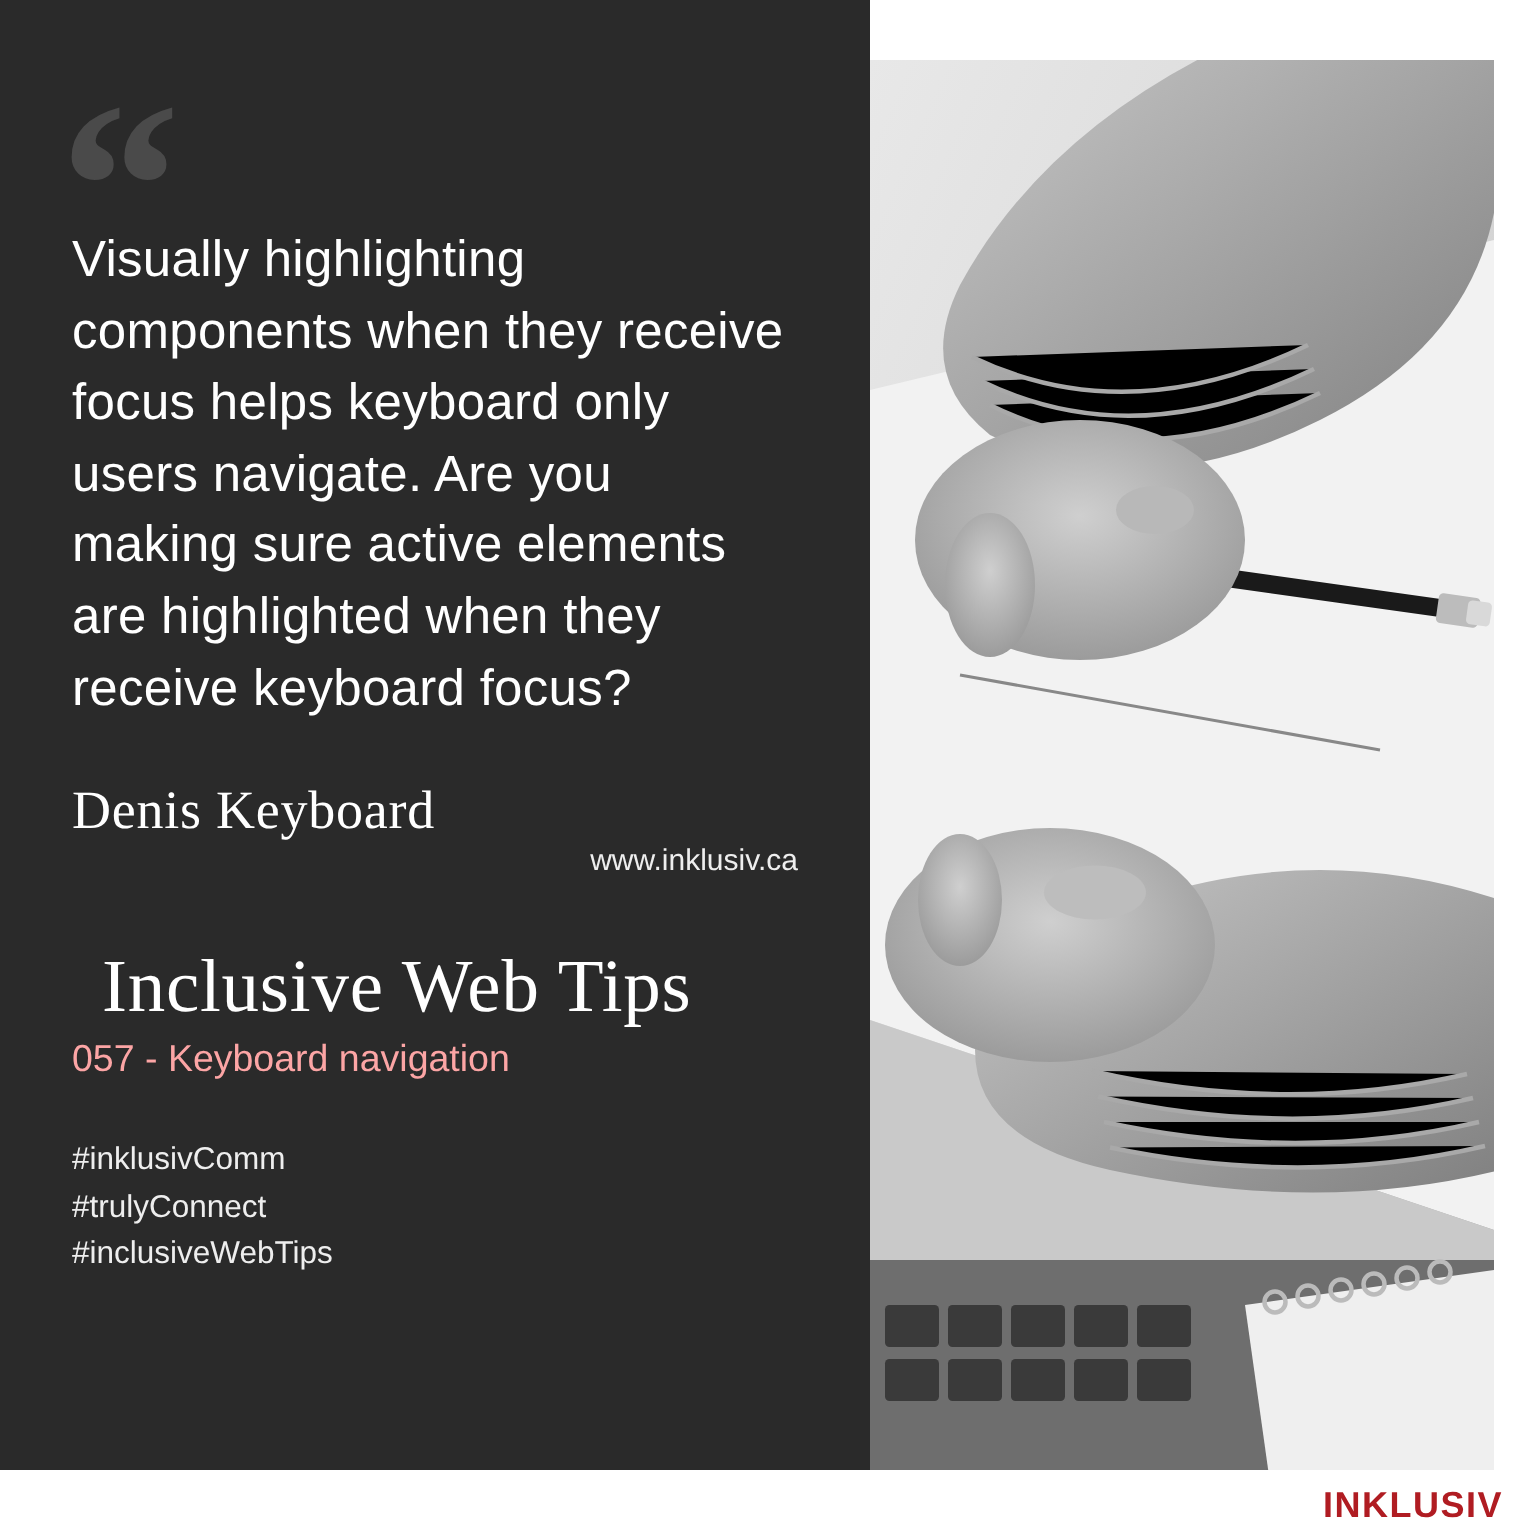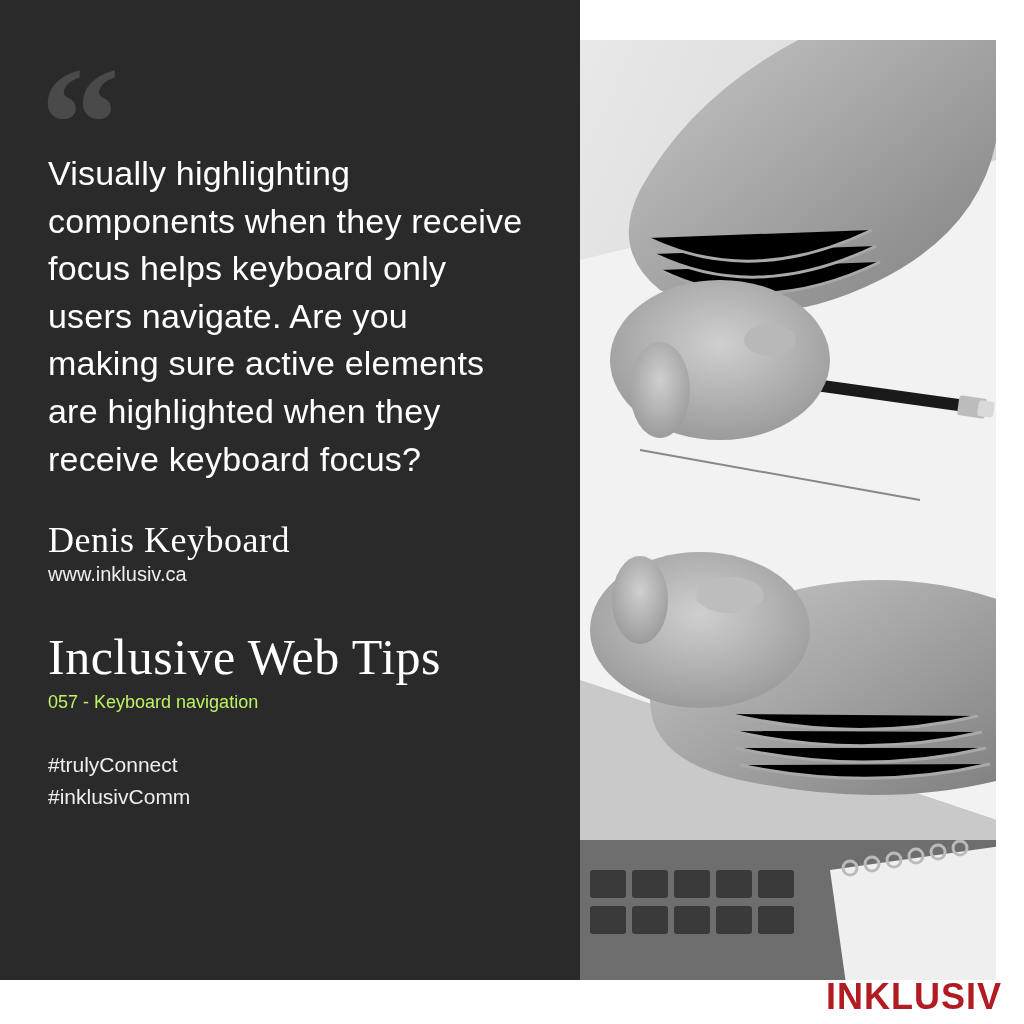--- a/index.html
+++ b/index.html
@@ -38,71 +38,74 @@
     font-family: "Brush Script MT", "Segoe Script", cursive;
     font-size: 36px;
     margin-top: 36px;
     font-weight: 500;
     letter-spacing: 0.5px;
   }
   .website {
     font-size: 20px;
     margin-top: 2px;
     color: #eee;
+    text-align: right;
   }
   .series-title {
     font-family: "Brush Script MT", "Segoe Script", cursive;
     font-size: 50px;
     margin-top: 42px;
     font-weight: 500;
     letter-spacing: 0.5px;
+    margin-left: 20px;
   }
   .episode {
-    font-size: 18px;
+    font-size: 25px;
     margin-top: 6px;
-    color: #bef264;
+    color: #fca5a5;
   }
   .hashtags {
     margin-top: 36px;
     font-size: 21px;
     line-height: 1.5;
     color: #eee;
   }
   .photo {
     position: absolute;
     left: 580px; top: 40px;
     width: 416px; height: 940px;
     overflow: hidden;
   }
   .photo svg { width: 100%; height: 100%; display: block; }
   .brand {
     position: absolute;
     bottom: 6px; right: 22px;
-    font-size: 36px;
+    font-size: 24px;
     font-weight: 800;
     letter-spacing: 1px;
     color: #b01c22;
     font-family: Arial, Helvetica, sans-serif;
   }
 </style>
 </head>
 <body>
 
 <div class="canvas">
 
   <div class="dark-panel">
     <div class="quote-mark">“</div>
     <p class="quote-text">Visually highlighting components when they receive focus helps keyboard only users navigate. Are you making sure active elements are highlighted when they receive keyboard focus?</p>
     <div class="author">Denis Keyboard</div>
     <div class="website">www.inklusiv.ca</div>
     <div class="series-title">Inclusive Web Tips</div>
     <div class="episode">057 - Keyboard navigation</div>
     <div class="hashtags">
+      <div>#inklusivComm</div>
       <div>#trulyConnect</div>
-      <div>#inklusivComm</div>
+      <div>#inclusiveWebTips</div>
     </div>
   </div>
 
   <div class="photo">
     <svg viewBox="0 0 416 940" preserveAspectRatio="xMidYMid slice">
       <defs>
         <linearGradient id="bg" x1="0" y1="0" x2="1" y2="1">
           <stop offset="0%" stop-color="#e8e8e8"></stop>
           <stop offset="55%" stop-color="#d6d6d6"></stop>
           <stop offset="100%" stop-color="#9a9a9a"></stop>

